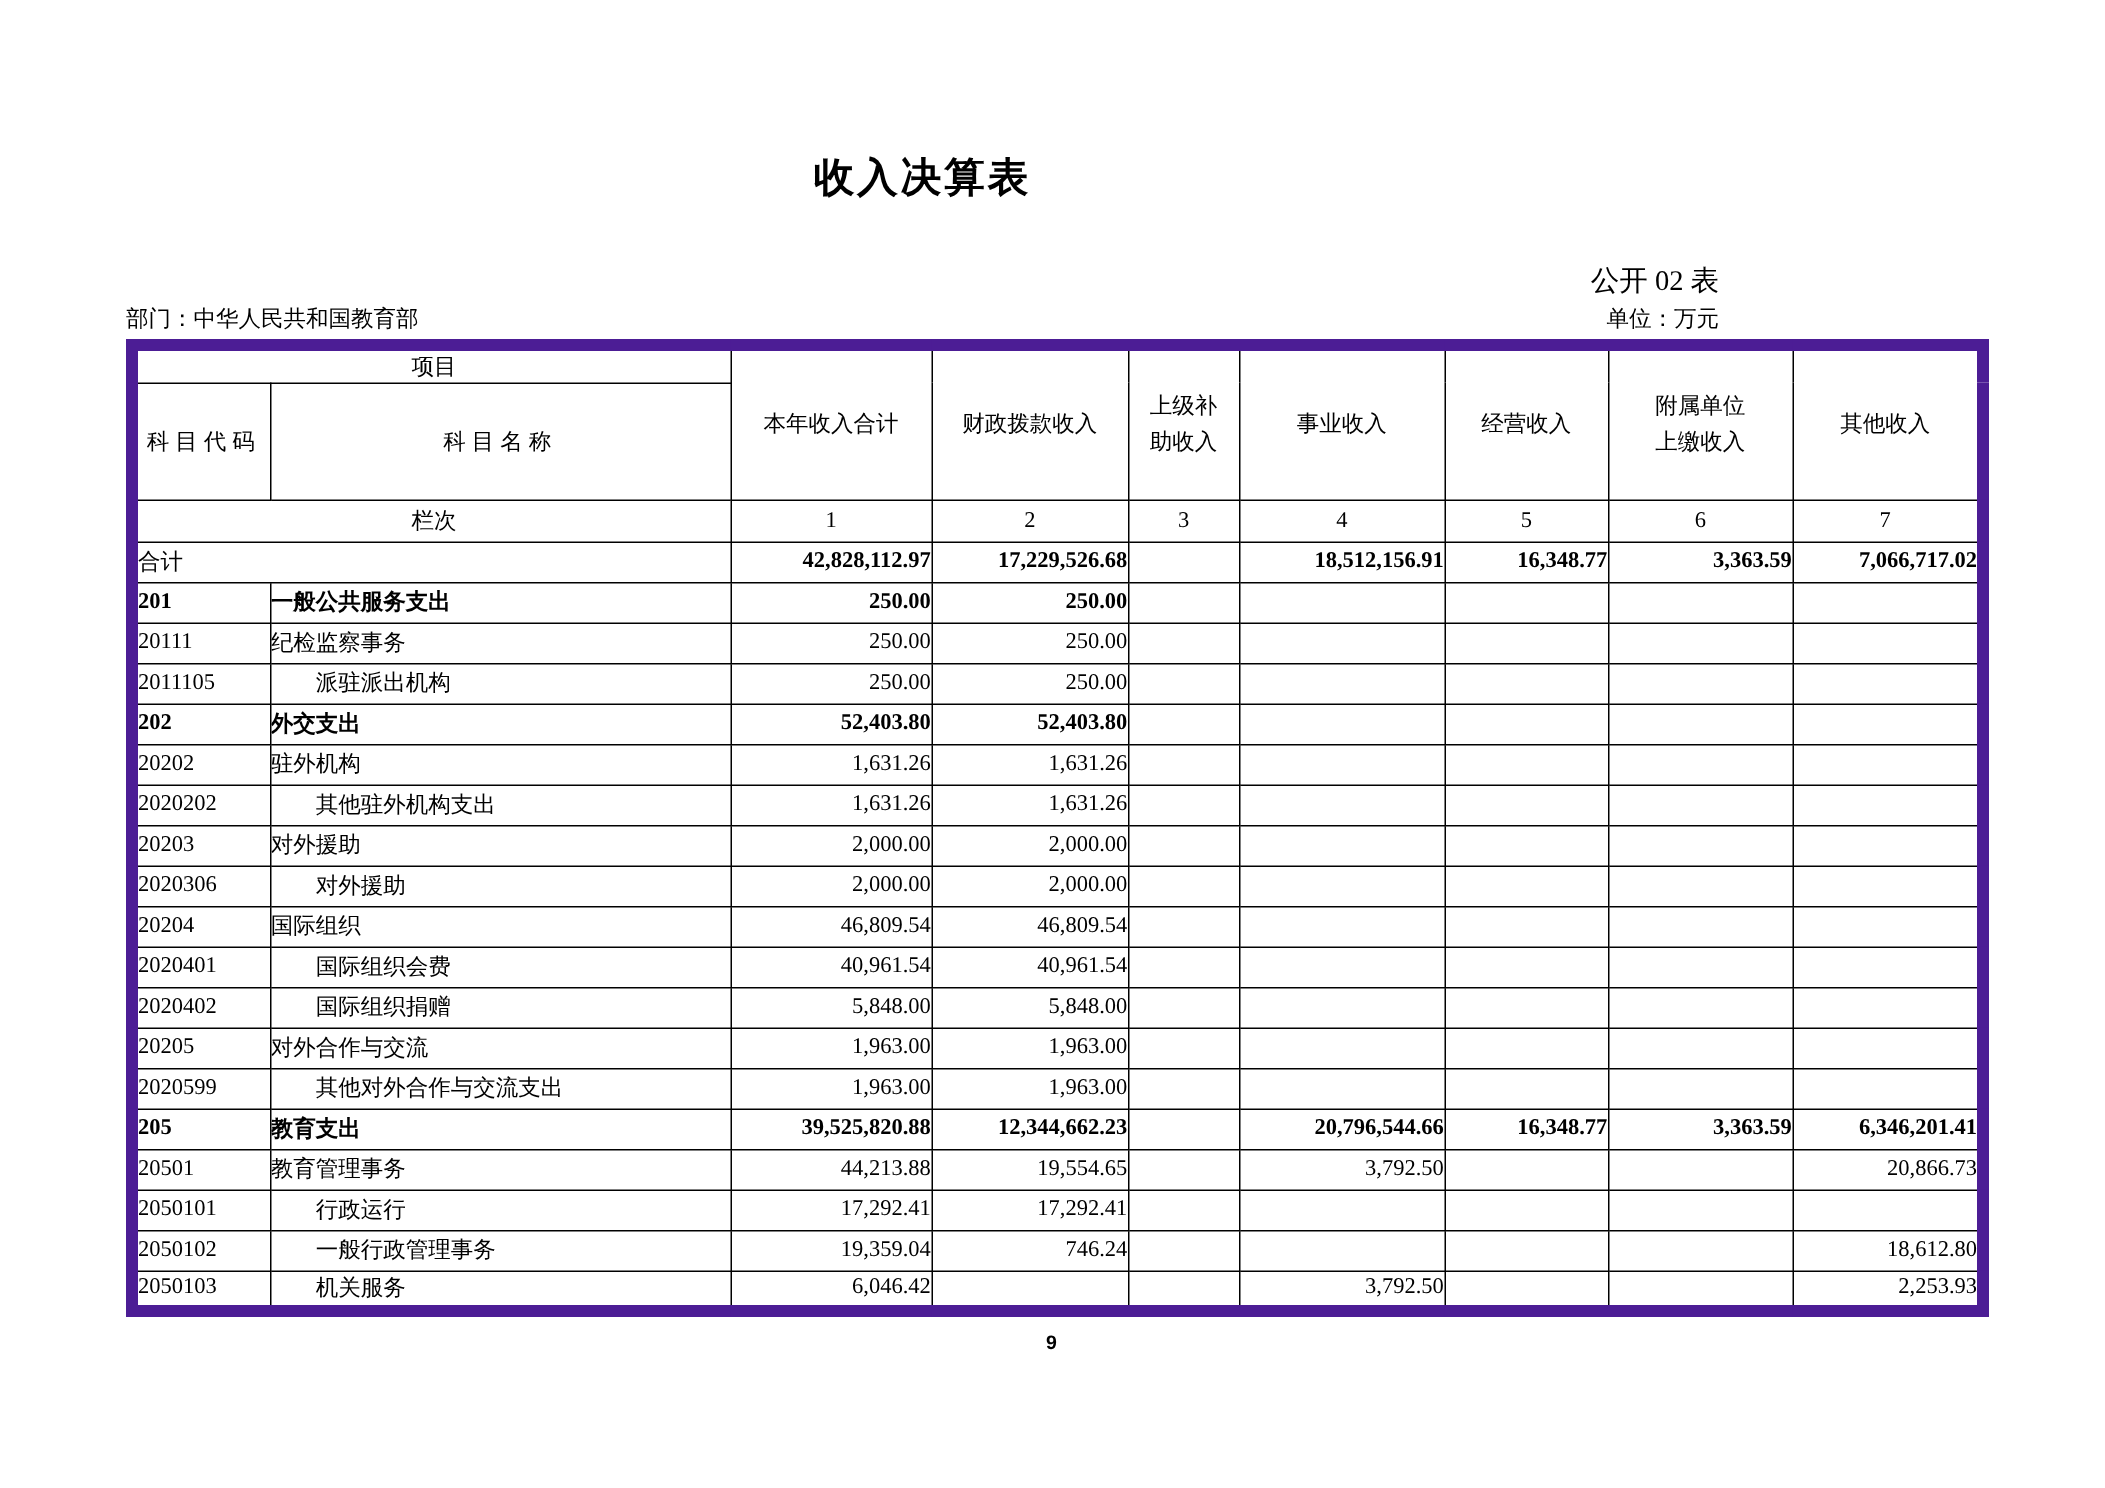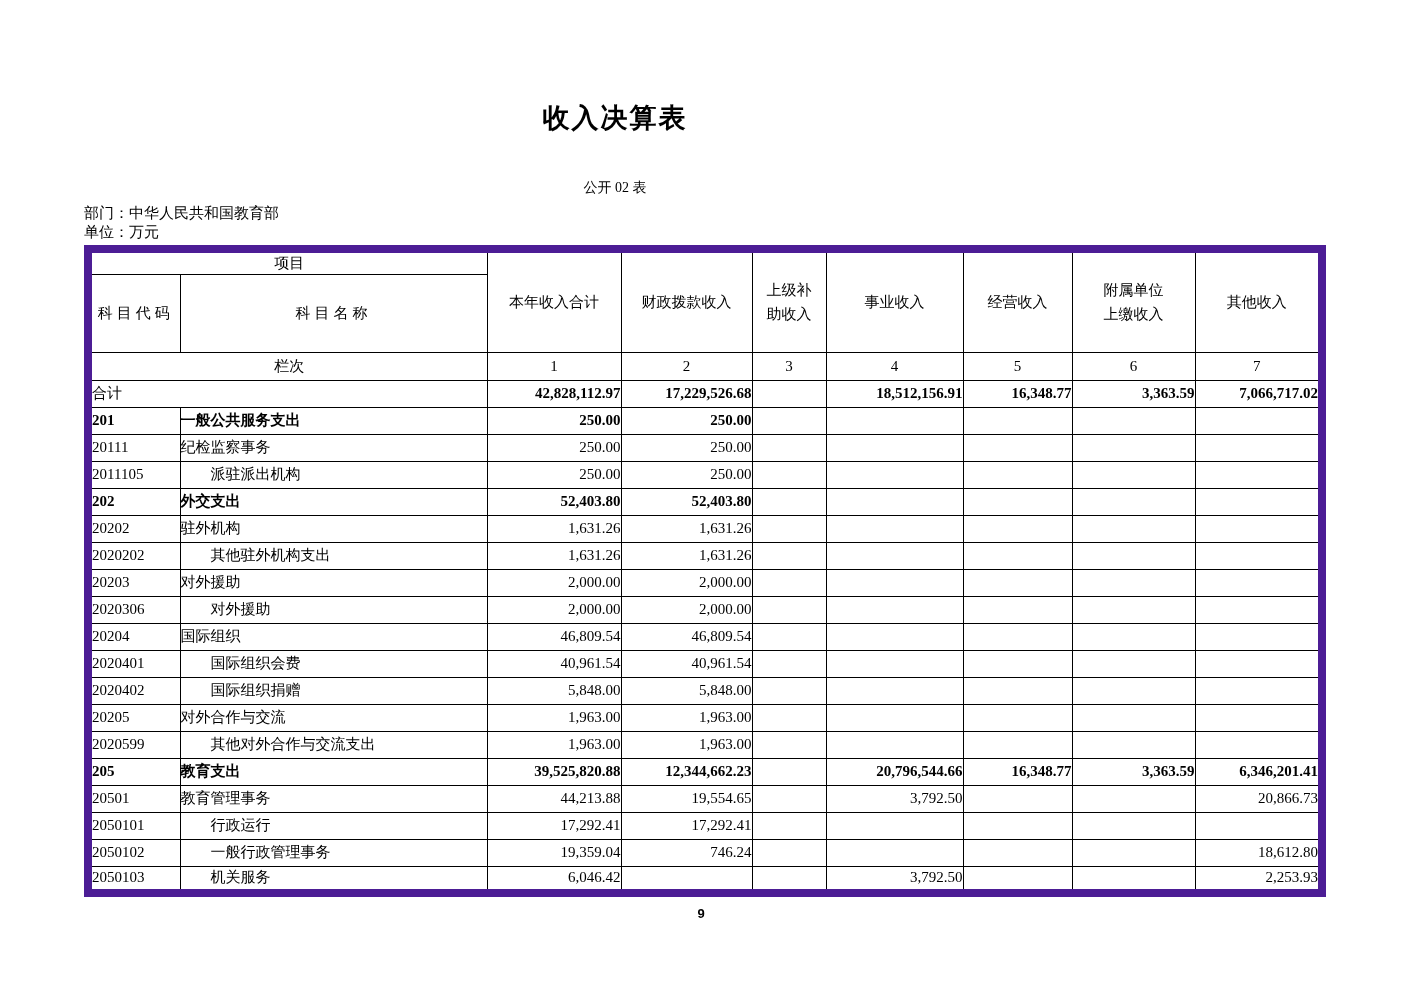--- a/index.html
+++ b/index.html
@@ -15,32 +15,31 @@
     margin: 0;
     padding-top: 100px;
     text-align: center;
     font-size: 27px;
     font-weight: bold;
     letter-spacing: 2px;
     line-height: 36px;
   }
   .pub-line {
     margin-top: 42px;
-    text-align: center;
-    font-size: 14px;
+    text-align: right;
+    font-size: 19px;
     line-height: 19px;
   }
   .meta-line {
     display: flex;
     justify-content: space-between;
     font-size: 15px;
     line-height: 19px;
     margin-top: 7px;
     margin-bottom: 3px;
-    flex-direction: column;
   }
   table.report {
     border-collapse: collapse;
     table-layout: fixed;
     width: 1234px;
     border: 8px solid #4c1d95;
   }
   table.report th, table.report td {
     border: 1px solid #000;
     font-size: 15px;

